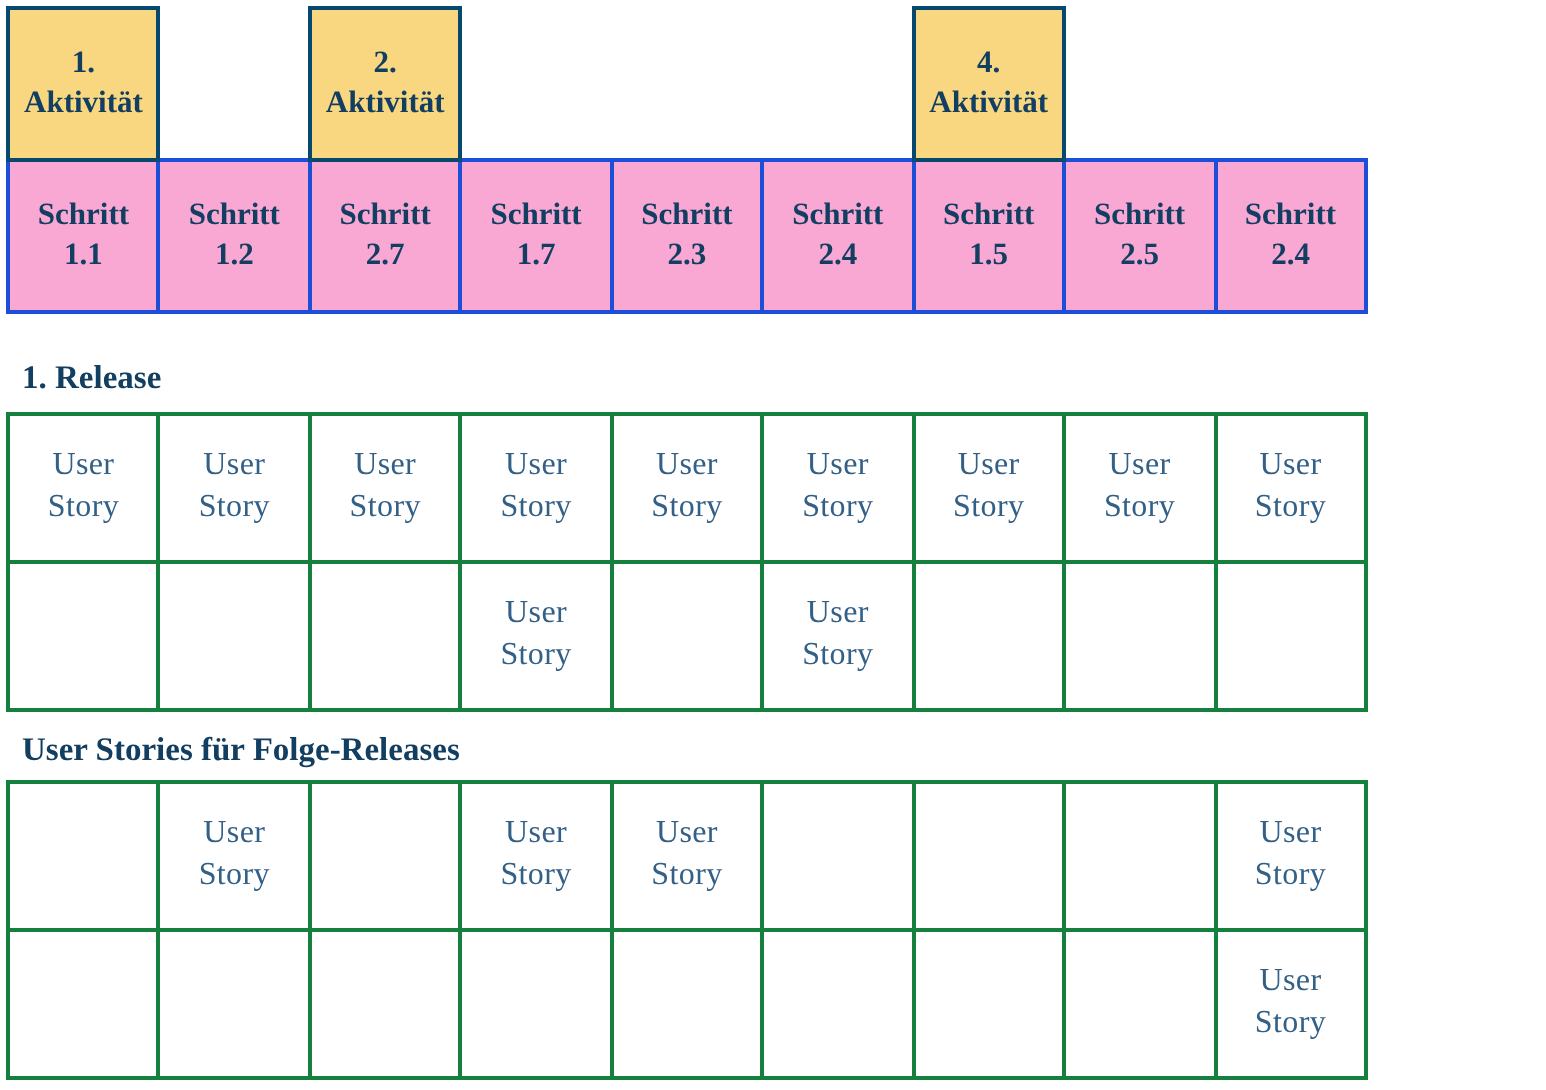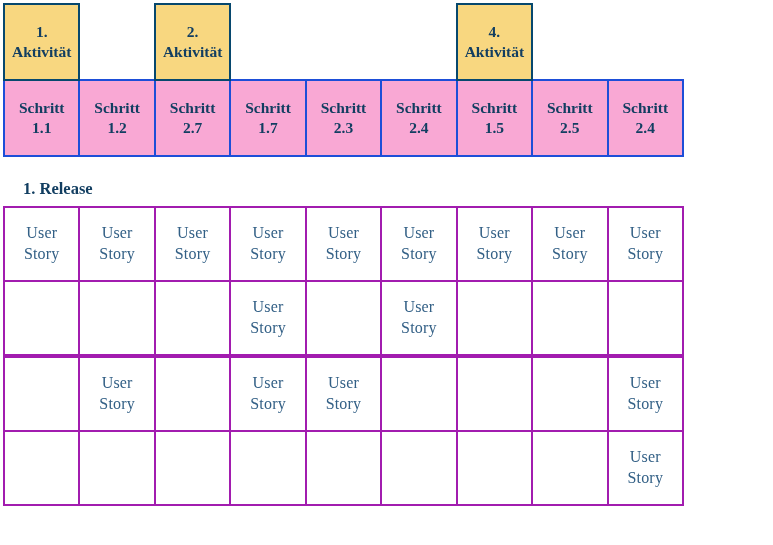--- a/index.html
+++ b/index.html
@@ -34,27 +34,27 @@
     color: #123E61;
   }
 
   
   .heading {
     font-weight: bold;
     font-size: 16.5px;
     color: #123E61;
     padding-left: 8px;
   }
-  .h-release { margin: 22px 0 7px 12px; }
+  .h-release { margin: 22px 0 7px 0; }
   .h-backlog { margin: 9px 0 5px 0; }
 
   
   .story-table td {
     height: 74px;
-    border: 2px solid #a21caf;
+    border: 2px solid #15803d;
     background: #ffffff;
     font-size: 16px;
     color: #336086;
     letter-spacing: 0.2px;
   }
 </style>
 </head>
 <body>
 
 <div class="page">
@@ -108,20 +108,21 @@
       <td>User Story</td>
       <td></td>
       <td>User Story</td>
       <td></td>
       <td></td>
       <td></td>
     </tr>
   </tbody>
     </table>
 
+  <div class="heading h-backlog">User Stories für Folge-Releases</div>
 
   <table class="story-table">
     <tbody>
         <tr>
       <td></td>
       <td>User Story</td>
       <td></td>
       <td>User Story</td>
       <td>User Story</td>
       <td></td>

